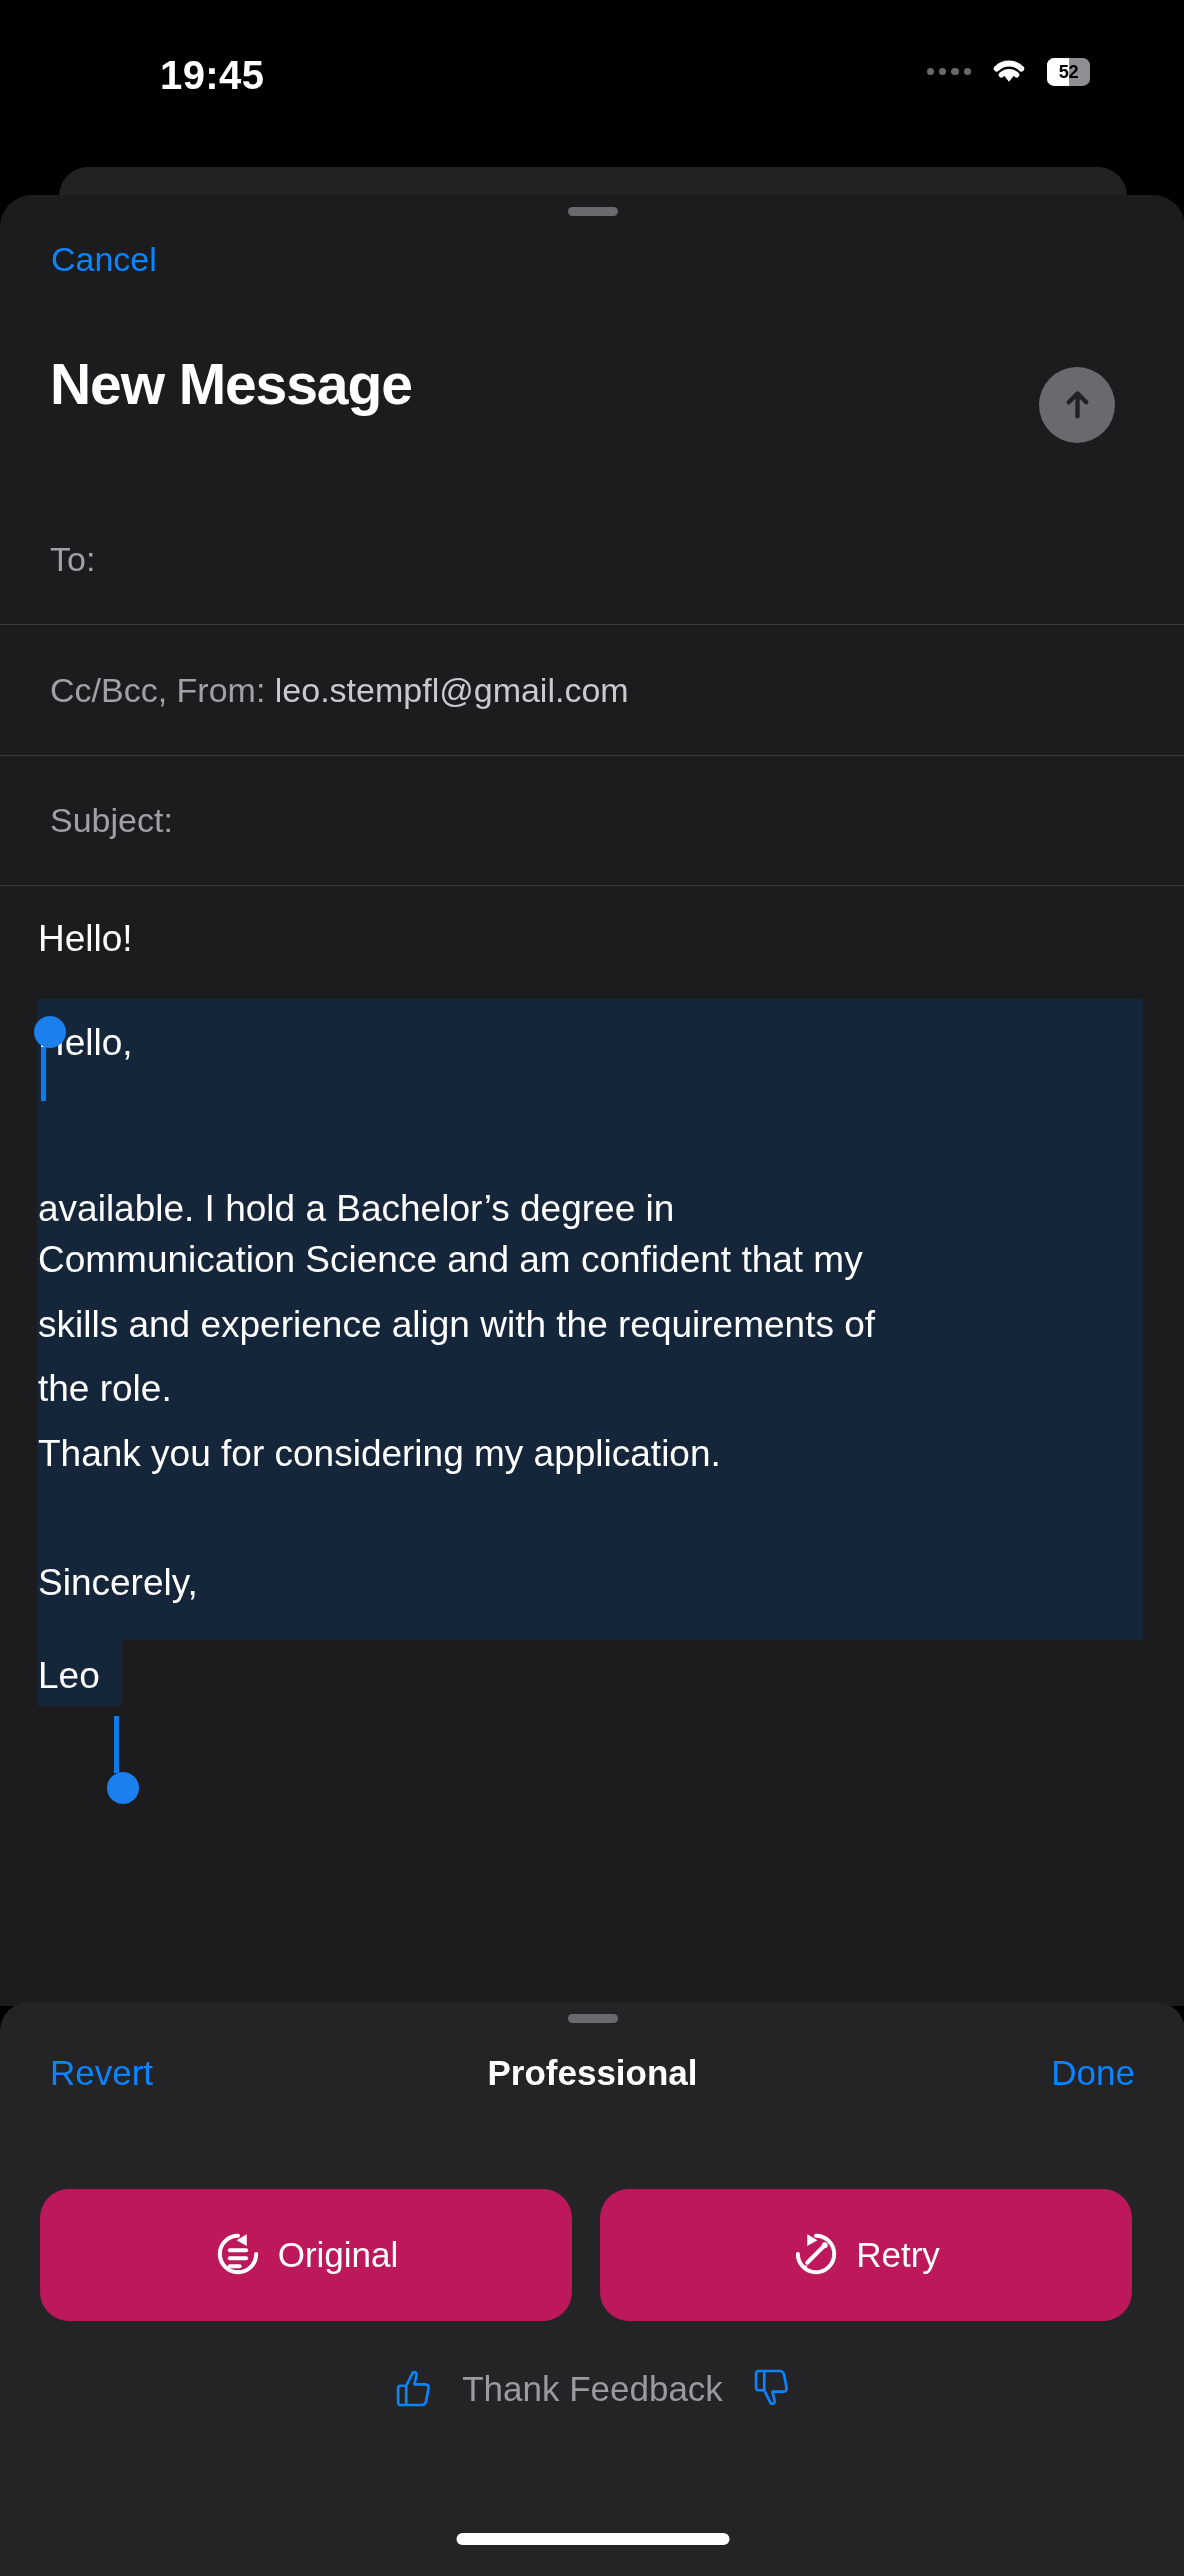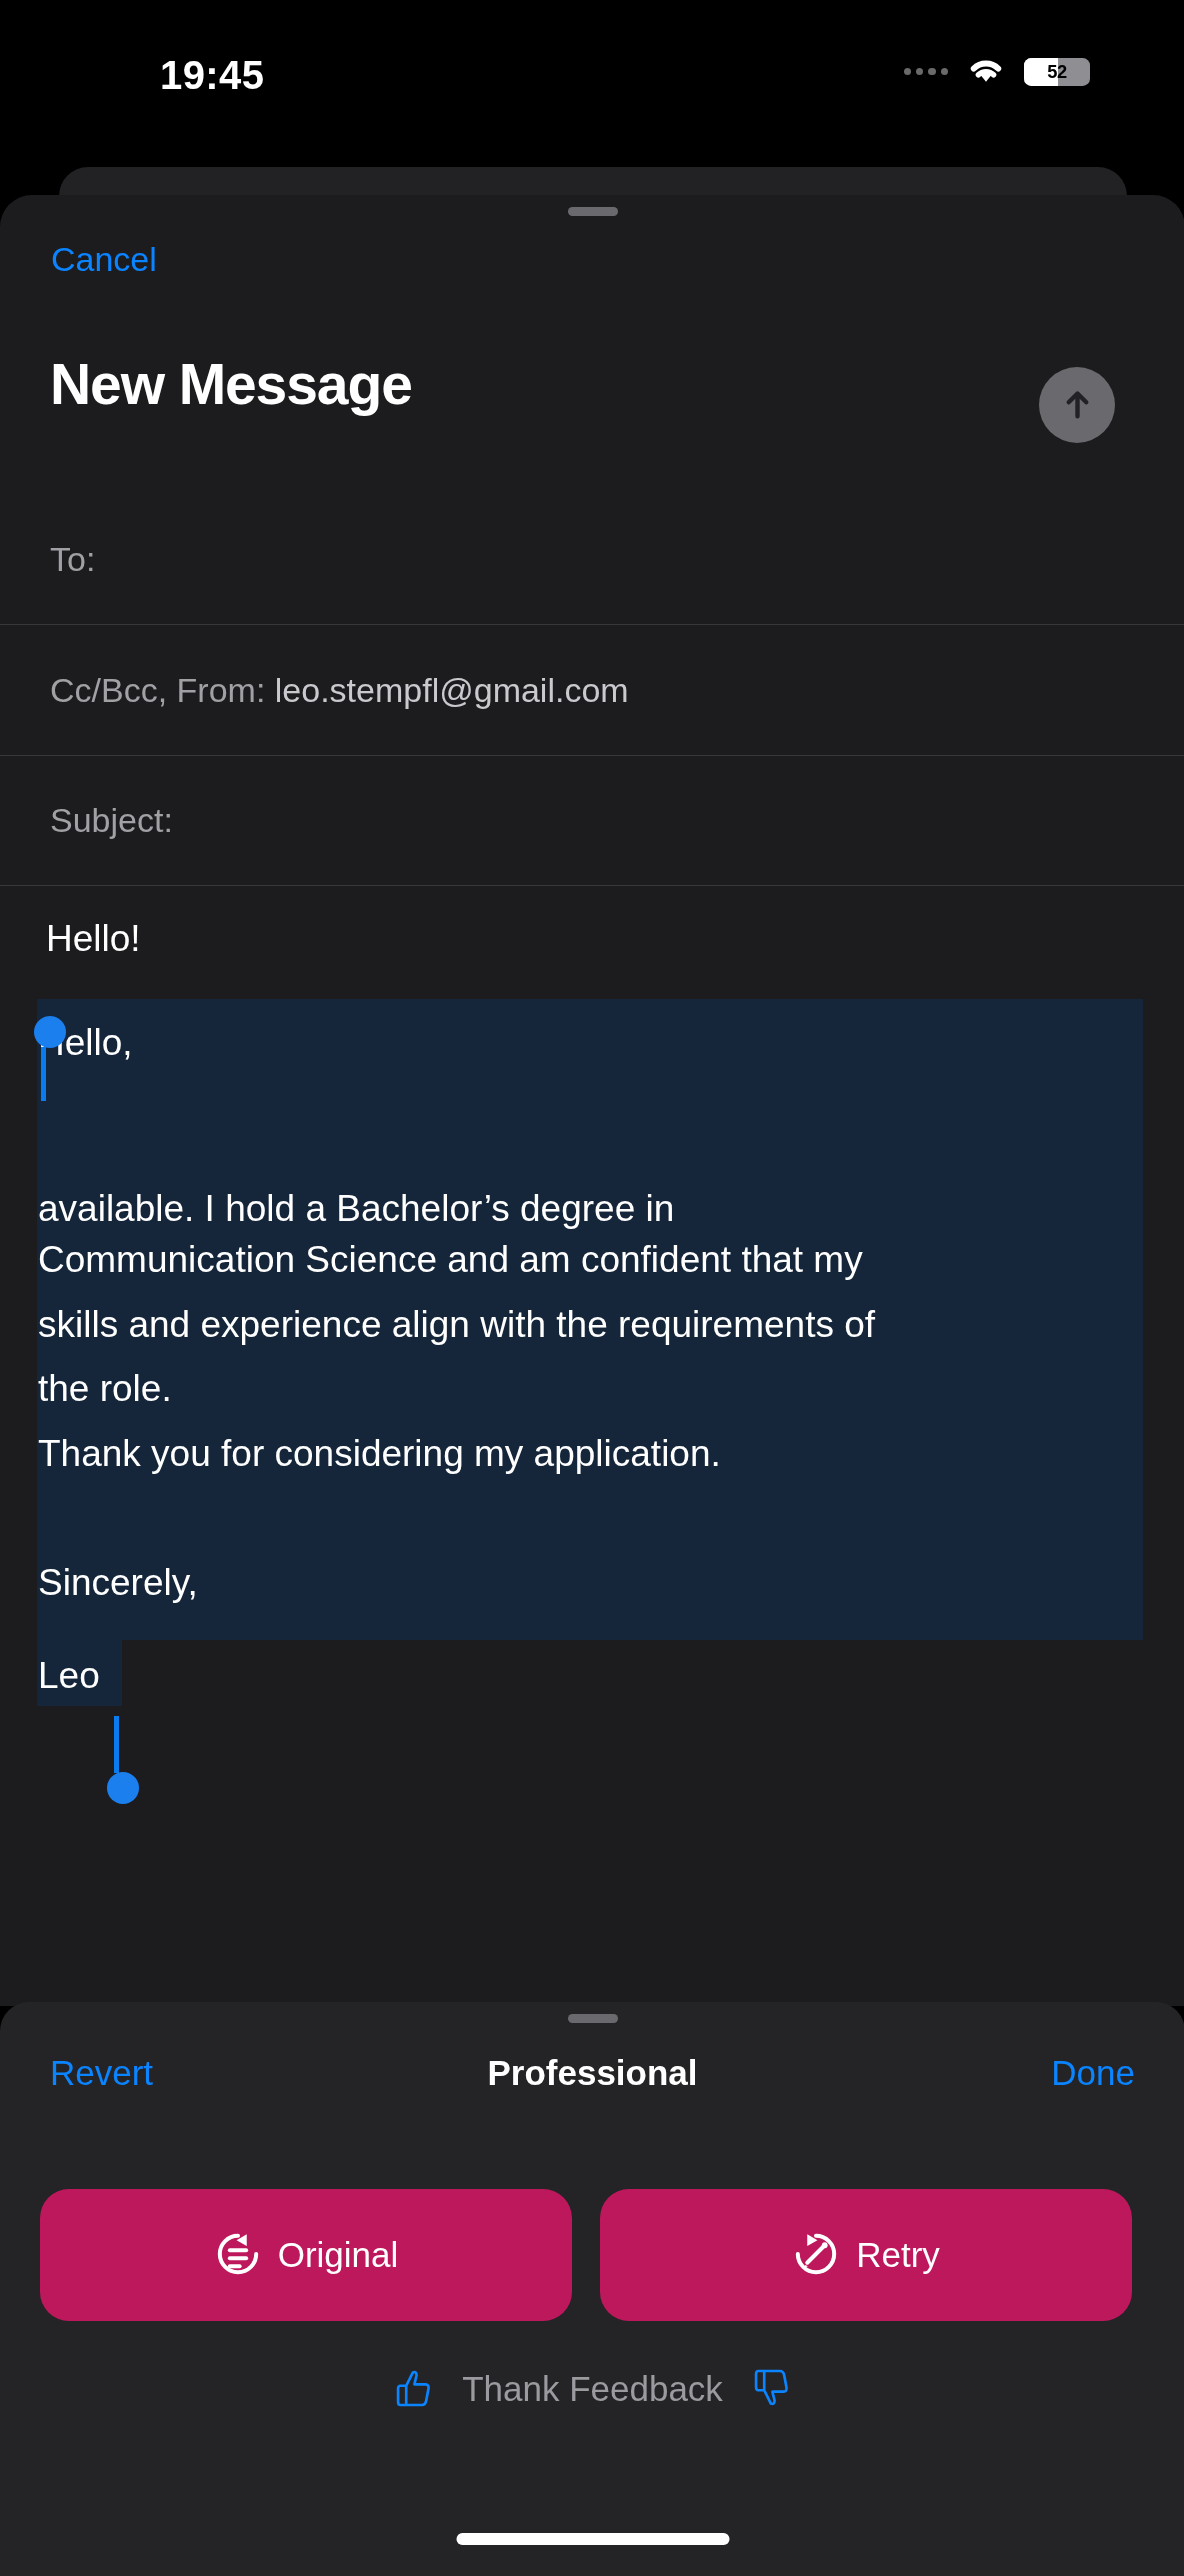--- a/index.html
+++ b/index.html
@@ -16,21 +16,21 @@
   .sb-time {
     position:absolute; left:160px; top:53px;
     font-size:40px; font-weight:bold; color:#fff; letter-spacing:0.4px;
   }
   .sb-right { position:absolute; right:95px; top:57px; display:flex; align-items:center; gap:19px; }
   .sb-dots { display:flex; gap:5.1px; align-items:flex-end; }
   .sb-dots i { display:block; width:7.3px; height:7.3px; border-radius:50%; background:#6a6a6a; }
   .sb-wifi { position:relative; width:38px; height:29px; }
   .sb-wifi svg { display:block; }
   .sb-batt {
-    position:relative; width:66px; height:28px; border-radius:7.3px;
+    position:relative; width:43px; height:28px; border-radius:7.3px;
     background:#8e8e93; overflow:hidden;
   }
   .sb-batt .fill { position:absolute; left:0; top:0; bottom:0; width:52%; background:#fff; }
   .sb-batt .num {
     position:absolute; inset:0; display:flex; align-items:center; justify-content:center;
     font-size:18.3px; font-weight:bold; color:#000; letter-spacing:-0.4px; z-index:2;
   }
 
   
   .behind-card {
@@ -73,21 +73,21 @@
   .field .val { color:#c9c9ce; }
   #field-to      { top:494px; }
   #field-ccbcc   { top:625px; }
   #field-subject { top:755px; }
 
   
   .body-wrap {
     position:absolute; left:0; top:892px; width:1185px; height:1027px;
   }
   .body-line {
-    position:absolute; left:46px; font-size:37px; color:#fff; white-space:nowrap;
+    position:absolute; left:38px; font-size:37px; color:#fff; white-space:nowrap;
     line-height:1;
   }
   .pre-sel { top:28px; }
 
   
   .sel-block { position:absolute; background:#15263a; }
   .sel-main  { left:37px; top:107px; width:1106px; height:641px; }
   .sel-tail  { left:37px; top:748px; width:85px; height:66px; }
 
   .sel-text {

